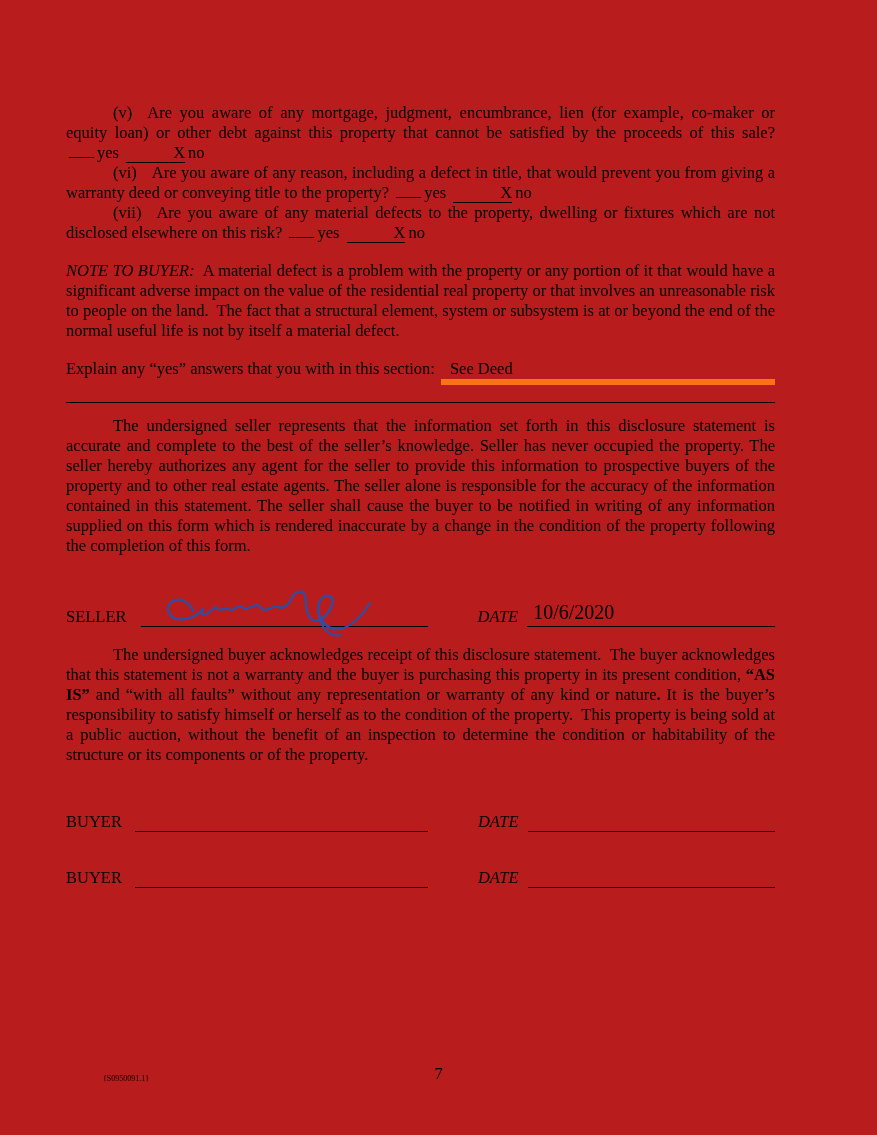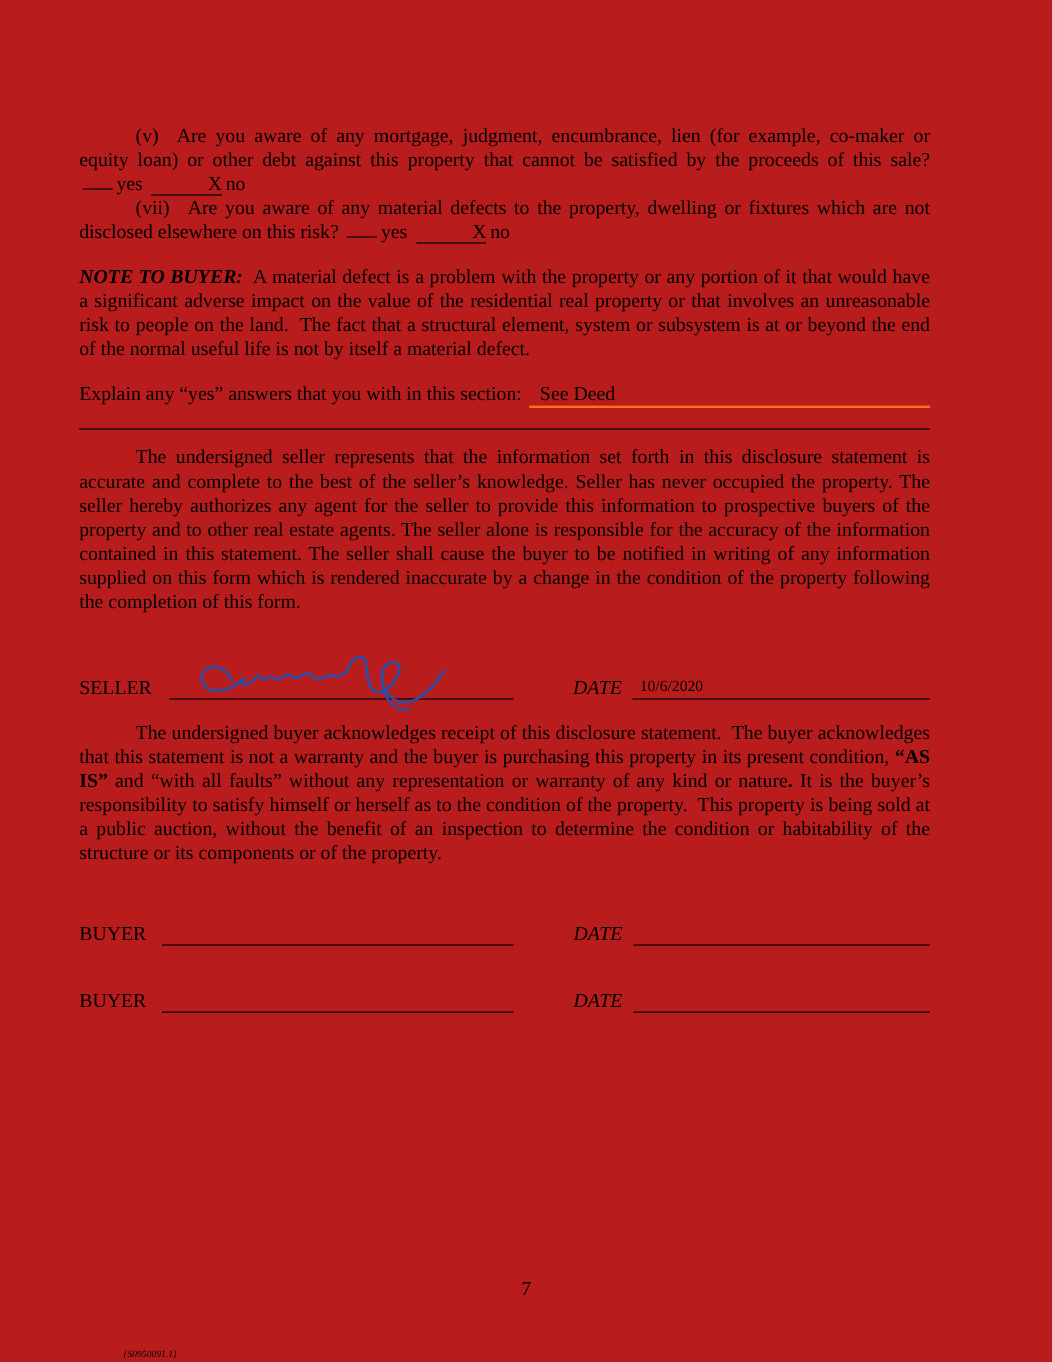--- a/index.html
+++ b/index.html
@@ -23,26 +23,26 @@
   .ans { white-space: nowrap; }
   .blank {
     display: inline-block;
     min-width: 25px;
     border-bottom: 1px solid #000;
     text-align: center;
     line-height: 1;
     margin: 0 3px;
   }
   .note { text-align: justify; margin-top: 18px; }
-  .note-lead { font-weight: bold; font-style: italic; }
+  .note-lead { font-weight: normal; font-style: italic; }
   .explain-row { display: flex; align-items: baseline; margin-top: 17px; }
   .explain-prompt { white-space: nowrap; }
   .explain-blank {
     flex: 1;
-    border-bottom: 2px solid #f97316;
+    border-bottom: 6px solid #f97316;
     padding-left: 9px;
     margin-left: 6px;
   }
   .full-blank {
     height: 17px;
     border-bottom: 1.6px solid #000;
     margin-bottom: 13px;
   }
   .seller-para { margin-top: 12px; font-family: Liberation Serif, serif; }
   .sig-row { display: flex; align-items: flex-end; margin-top: 48px; }
@@ -58,38 +58,37 @@
   .signature-svg {
     position: absolute;
     left: 14px;
     bottom: -14px;
     overflow: visible;
   }
   .date-value {
     position: absolute;
     left: 6px;
     bottom: 2px;
-    font-size: 13px;
+    font-size: 20px;
   }
   .receipt-heading {
     text-align: center;
     margin-top: 38px;
   }
   .buyer-para { margin-top: 18px; }
   .bold { font-weight: bold; }
   .buyer-row { display: flex; align-items: flex-end; justify-content: space-between; }
   .buyer-row-1 { margin-top: 44px; }
   .buyer-row-2 { margin-top: 33px; }
   .buyer-line { width: 293px; margin-left: 13px; }
   .footer-ref {
     position: absolute;
     left: 103px;
-    top: 1124px;
+    top: 1074px;
     font-size: 8px;
-    font-style: italic;
   }
   .footer-page {
     position: absolute;
     left: 0;
     right: 0;
     top: 1064px;
     text-align: center;
     font-size: 16.5px;
   }
 </style>
@@ -99,20 +98,27 @@
 <div class="page">
 
   <p class="q">
     <span class="q-label">(v)</span><span>Are you aware of any mortgage, judgment, encumbrance, lien (for example, co-maker or equity loan) or other debt against this property that cannot be satisfied by the proceeds of this sale?</span>
     <span class="ans">
       <span class="blank"></span><span>yes</span>
       <span class="blank">X</span><span>no</span>
     </span>
   </p>
 
+  <p class="q">
+    <span class="q-label">(vi)</span><span>Are you aware of any reason, including a defect in title, that would prevent you from giving a warranty deed or conveying title to the property?</span>
+    <span class="ans">
+      <span class="blank"></span><span>yes</span>
+      <span class="blank">X</span><span>no</span>
+    </span>
+  </p>
 
   <p class="q">
     <span class="q-label">(vii)</span><span>Are you aware of any material defects to the property, dwelling or fixtures which are not disclosed elsewhere on this risk?</span>
     <span class="ans">
       <span class="blank"></span><span>yes</span>
       <span class="blank">X</span><span>no</span>
     </span>
   </p>
 
   <p class="note">

